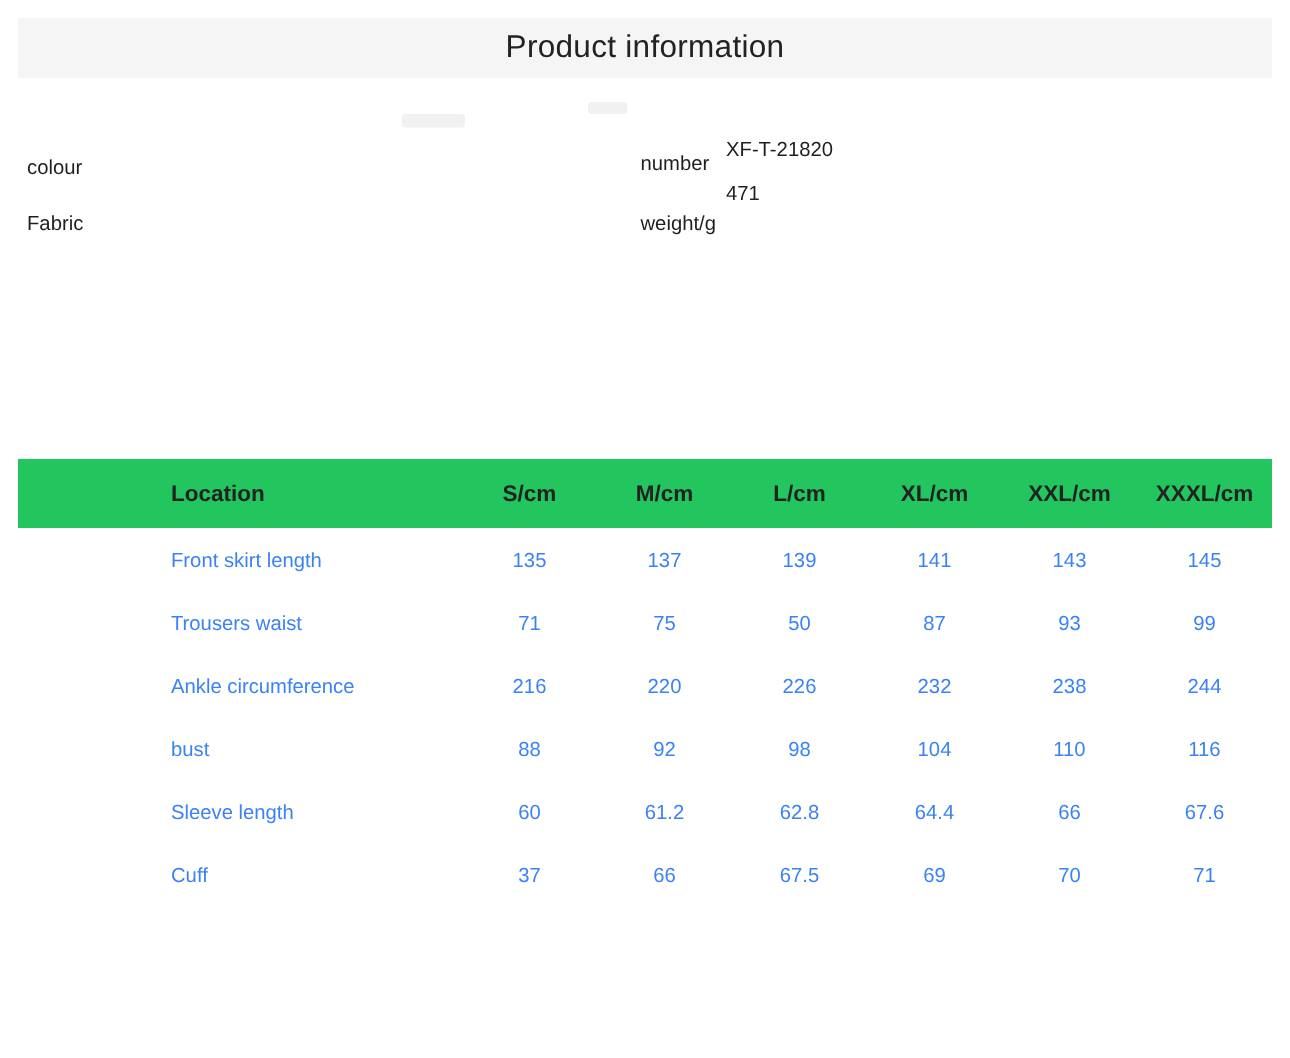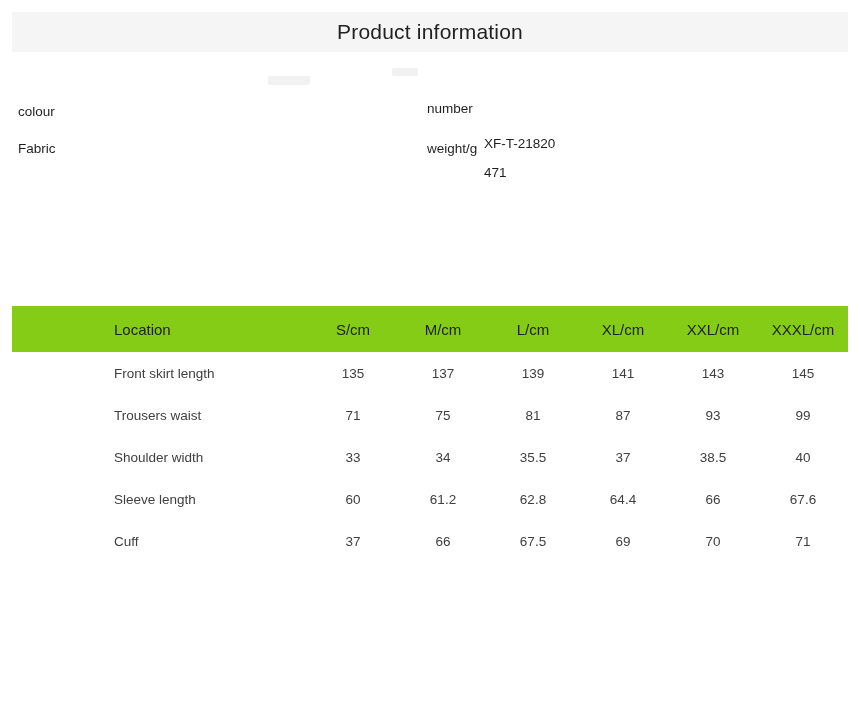--- a/index.html
+++ b/index.html
@@ -76,21 +76,20 @@
     left: 392px;
     font-size: 13.5px;
     color: #1f1f1f;
     margin-left: 35px;
   }
   .val-mid {
     position: absolute;
     left: 484px;
     font-size: 13.5px;
     color: #1f1f1f;
-    margin-top: 44px;
   }
 
   .r1 .lbl-left { top: 48px; text-align: center; }
   .r1 .lbl-mid  { top: 45px; }
   .r1 .val-mid  { top: 36px; }
 
   .r2 .lbl-left { top: 5px; }
   .r2 .lbl-mid  { top: 5px; }
   .r2 .val-mid  { top: -15px; left: 484px; }
 
@@ -112,35 +111,35 @@
     left: 12px;
     top: 306px;
     width: 836px;
   }
   table {
     border-collapse: collapse;
     width: 836px;
     table-layout: fixed;
   }
   thead th {
-    background: #84cc16;
-    font-weight: normal;
+    background: #22c55e;
+    font-weight: bold;
     font-size: 15px;
     color: #222;
     height: 44px;
     vertical-align: middle;
   }
   thead th.col-loc {
     text-align: left;
     padding-left: 102px;
   }
   tbody td {
     height: 40px;
     font-size: 13.5px;
-    color: #404040;
+    color: #3b82f6;
     text-align: center;
     vertical-align: middle;
     background: #ffffff;
   }
   tbody td.col-loc {
     text-align: left;
     padding-left: 102px;
   }
   col.c0 { width: 296px; }
   col.cx { width: 90px; }
@@ -202,33 +201,42 @@
           <td>137</td>
           <td>139</td>
           <td>141</td>
           <td>143</td>
           <td>145</td>
         </tr>
         <tr>
           <td class="col-loc">Trousers waist</td>
           <td>71</td>
           <td>75</td>
-          <td>81</td>
+          <td>50</td>
           <td>87</td>
           <td>93</td>
           <td>99</td>
         </tr>
         <tr>
-          <td class="col-loc">Shoulder width</td>
-          <td>33</td>
-          <td>34</td>
-          <td>35.5</td>
-          <td>37</td>
-          <td>38.5</td>
-          <td>40</td>
+          <td class="col-loc">Ankle circumference</td>
+          <td>216</td>
+          <td>220</td>
+          <td>226</td>
+          <td>232</td>
+          <td>238</td>
+          <td>244</td>
+        </tr>
+        <tr>
+          <td class="col-loc">bust</td>
+          <td>88</td>
+          <td>92</td>
+          <td>98</td>
+          <td>104</td>
+          <td>110</td>
+          <td>116</td>
         </tr>
         <tr>
           <td class="col-loc">Sleeve length</td>
           <td>60</td>
           <td>61.2</td>
           <td>62.8</td>
           <td>64.4</td>
           <td>66</td>
           <td>67.6</td>
         </tr>

